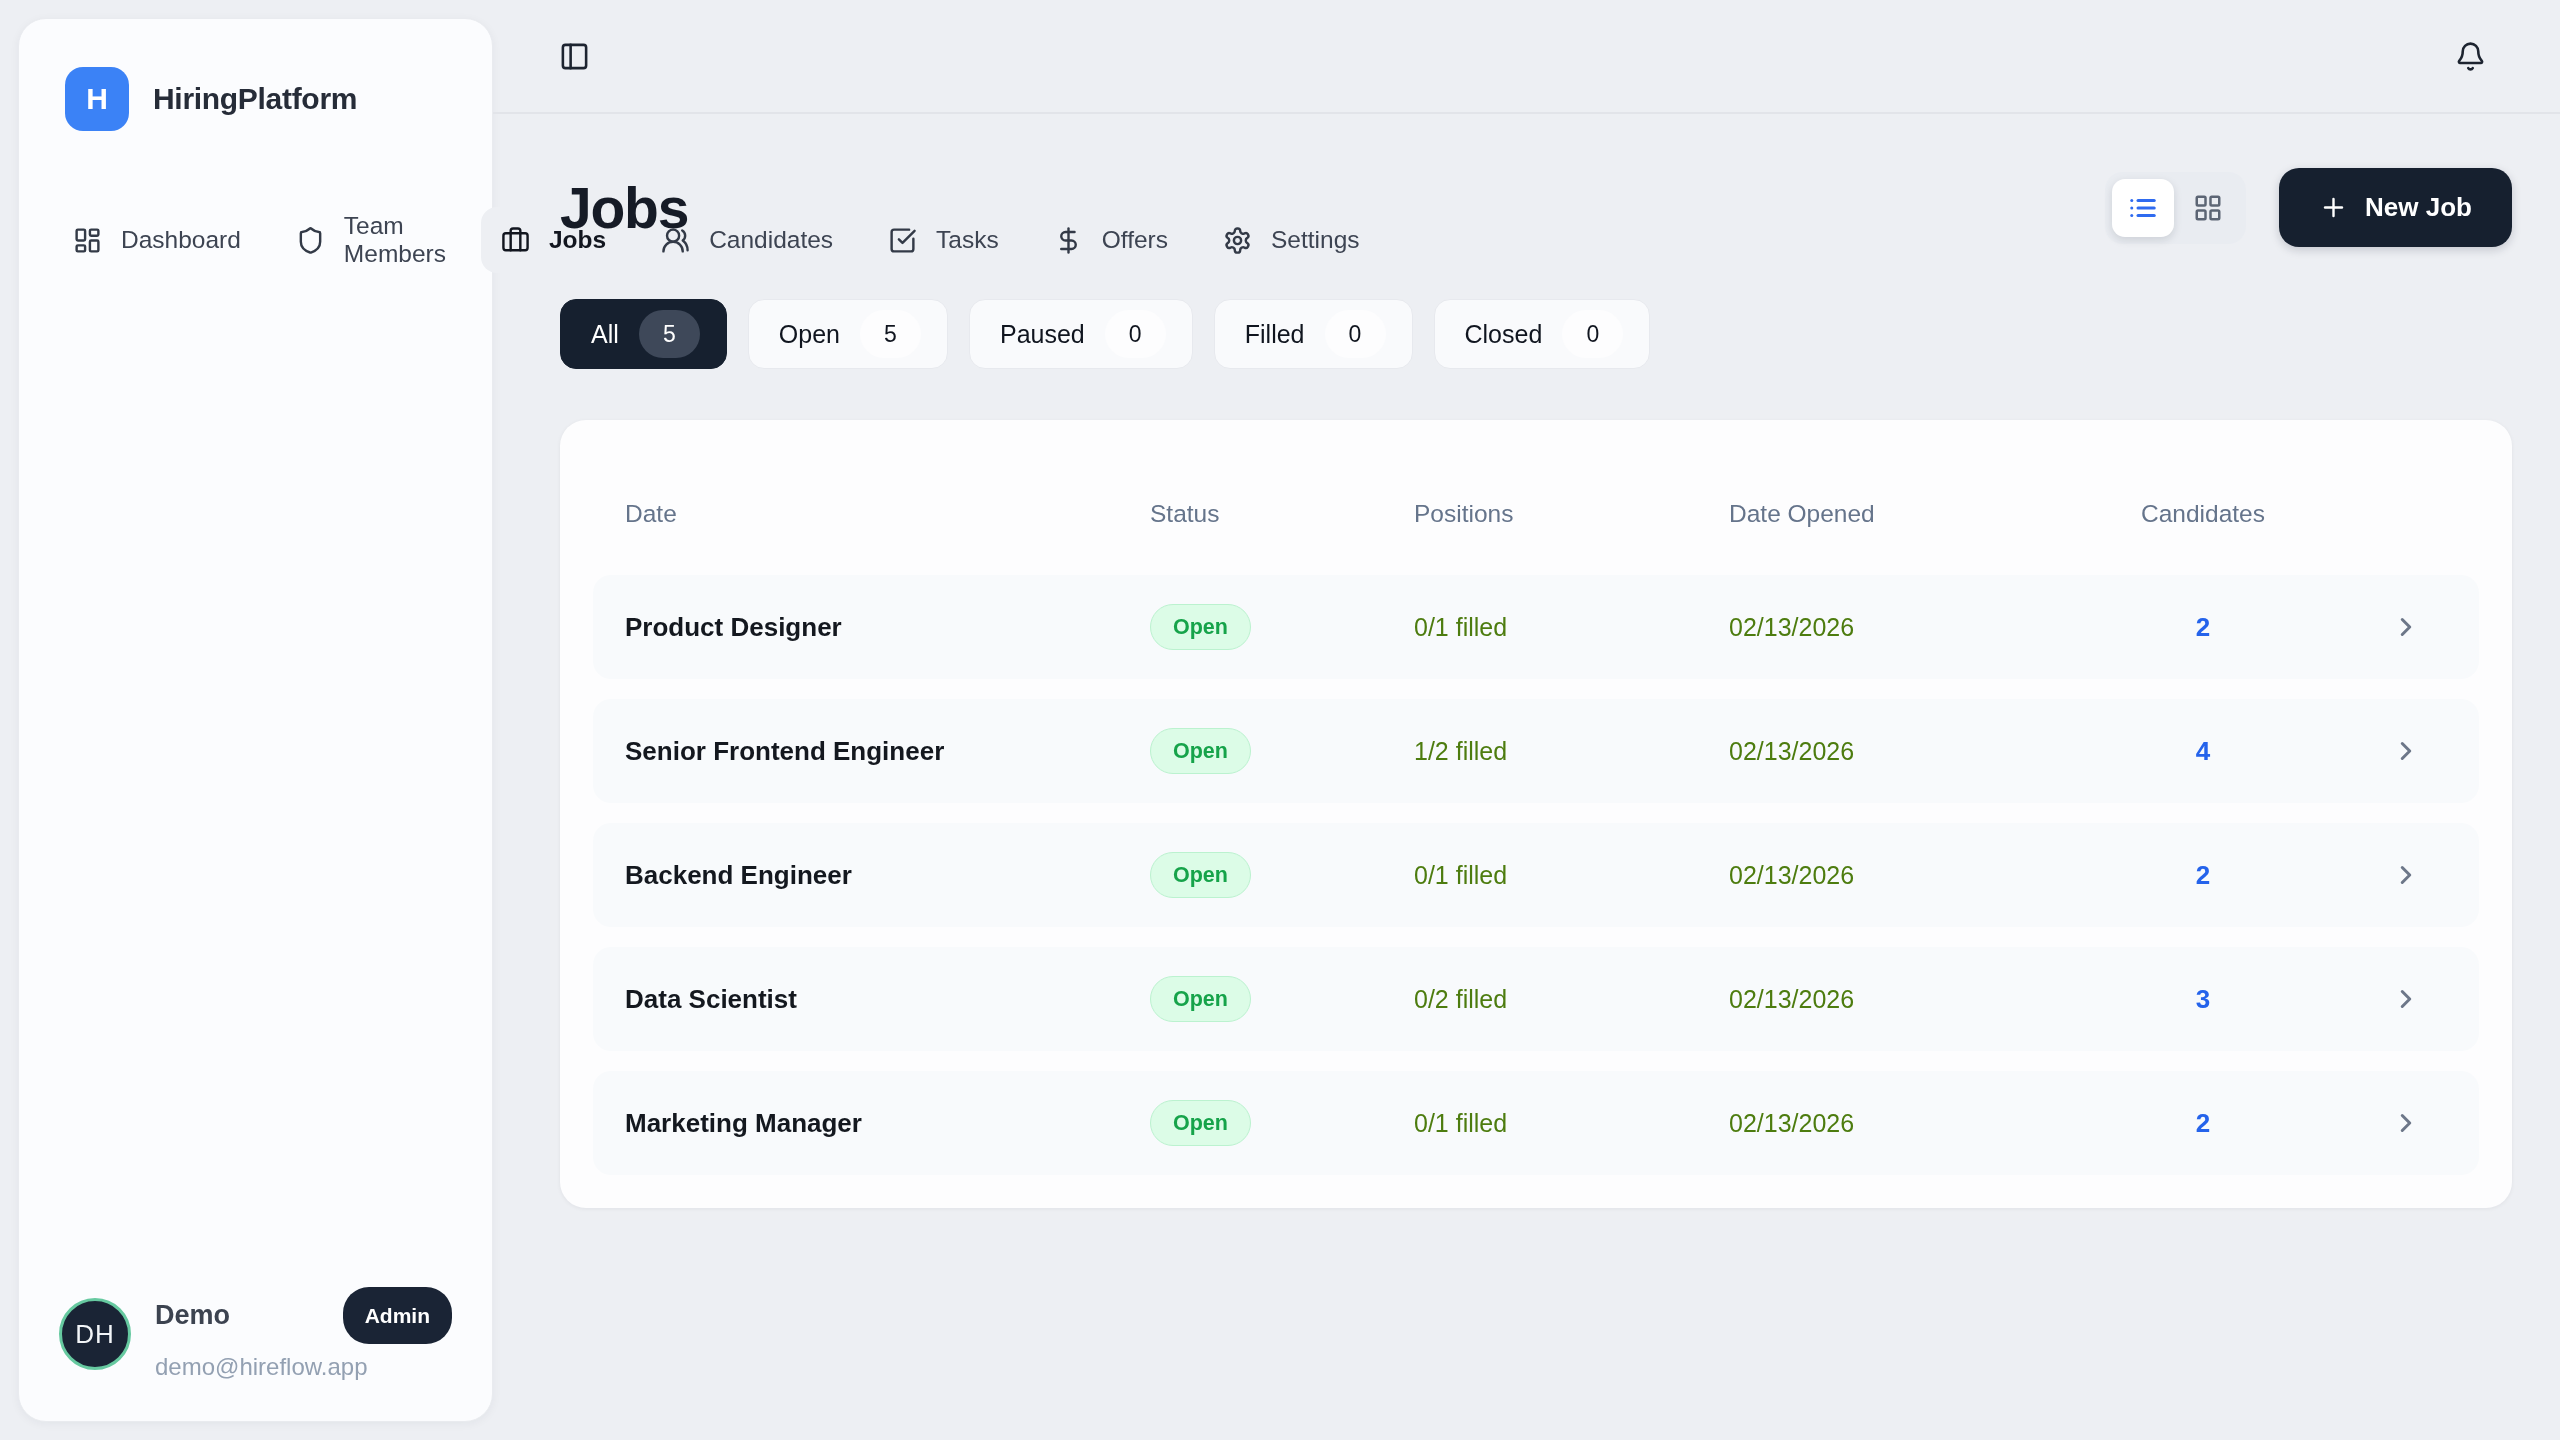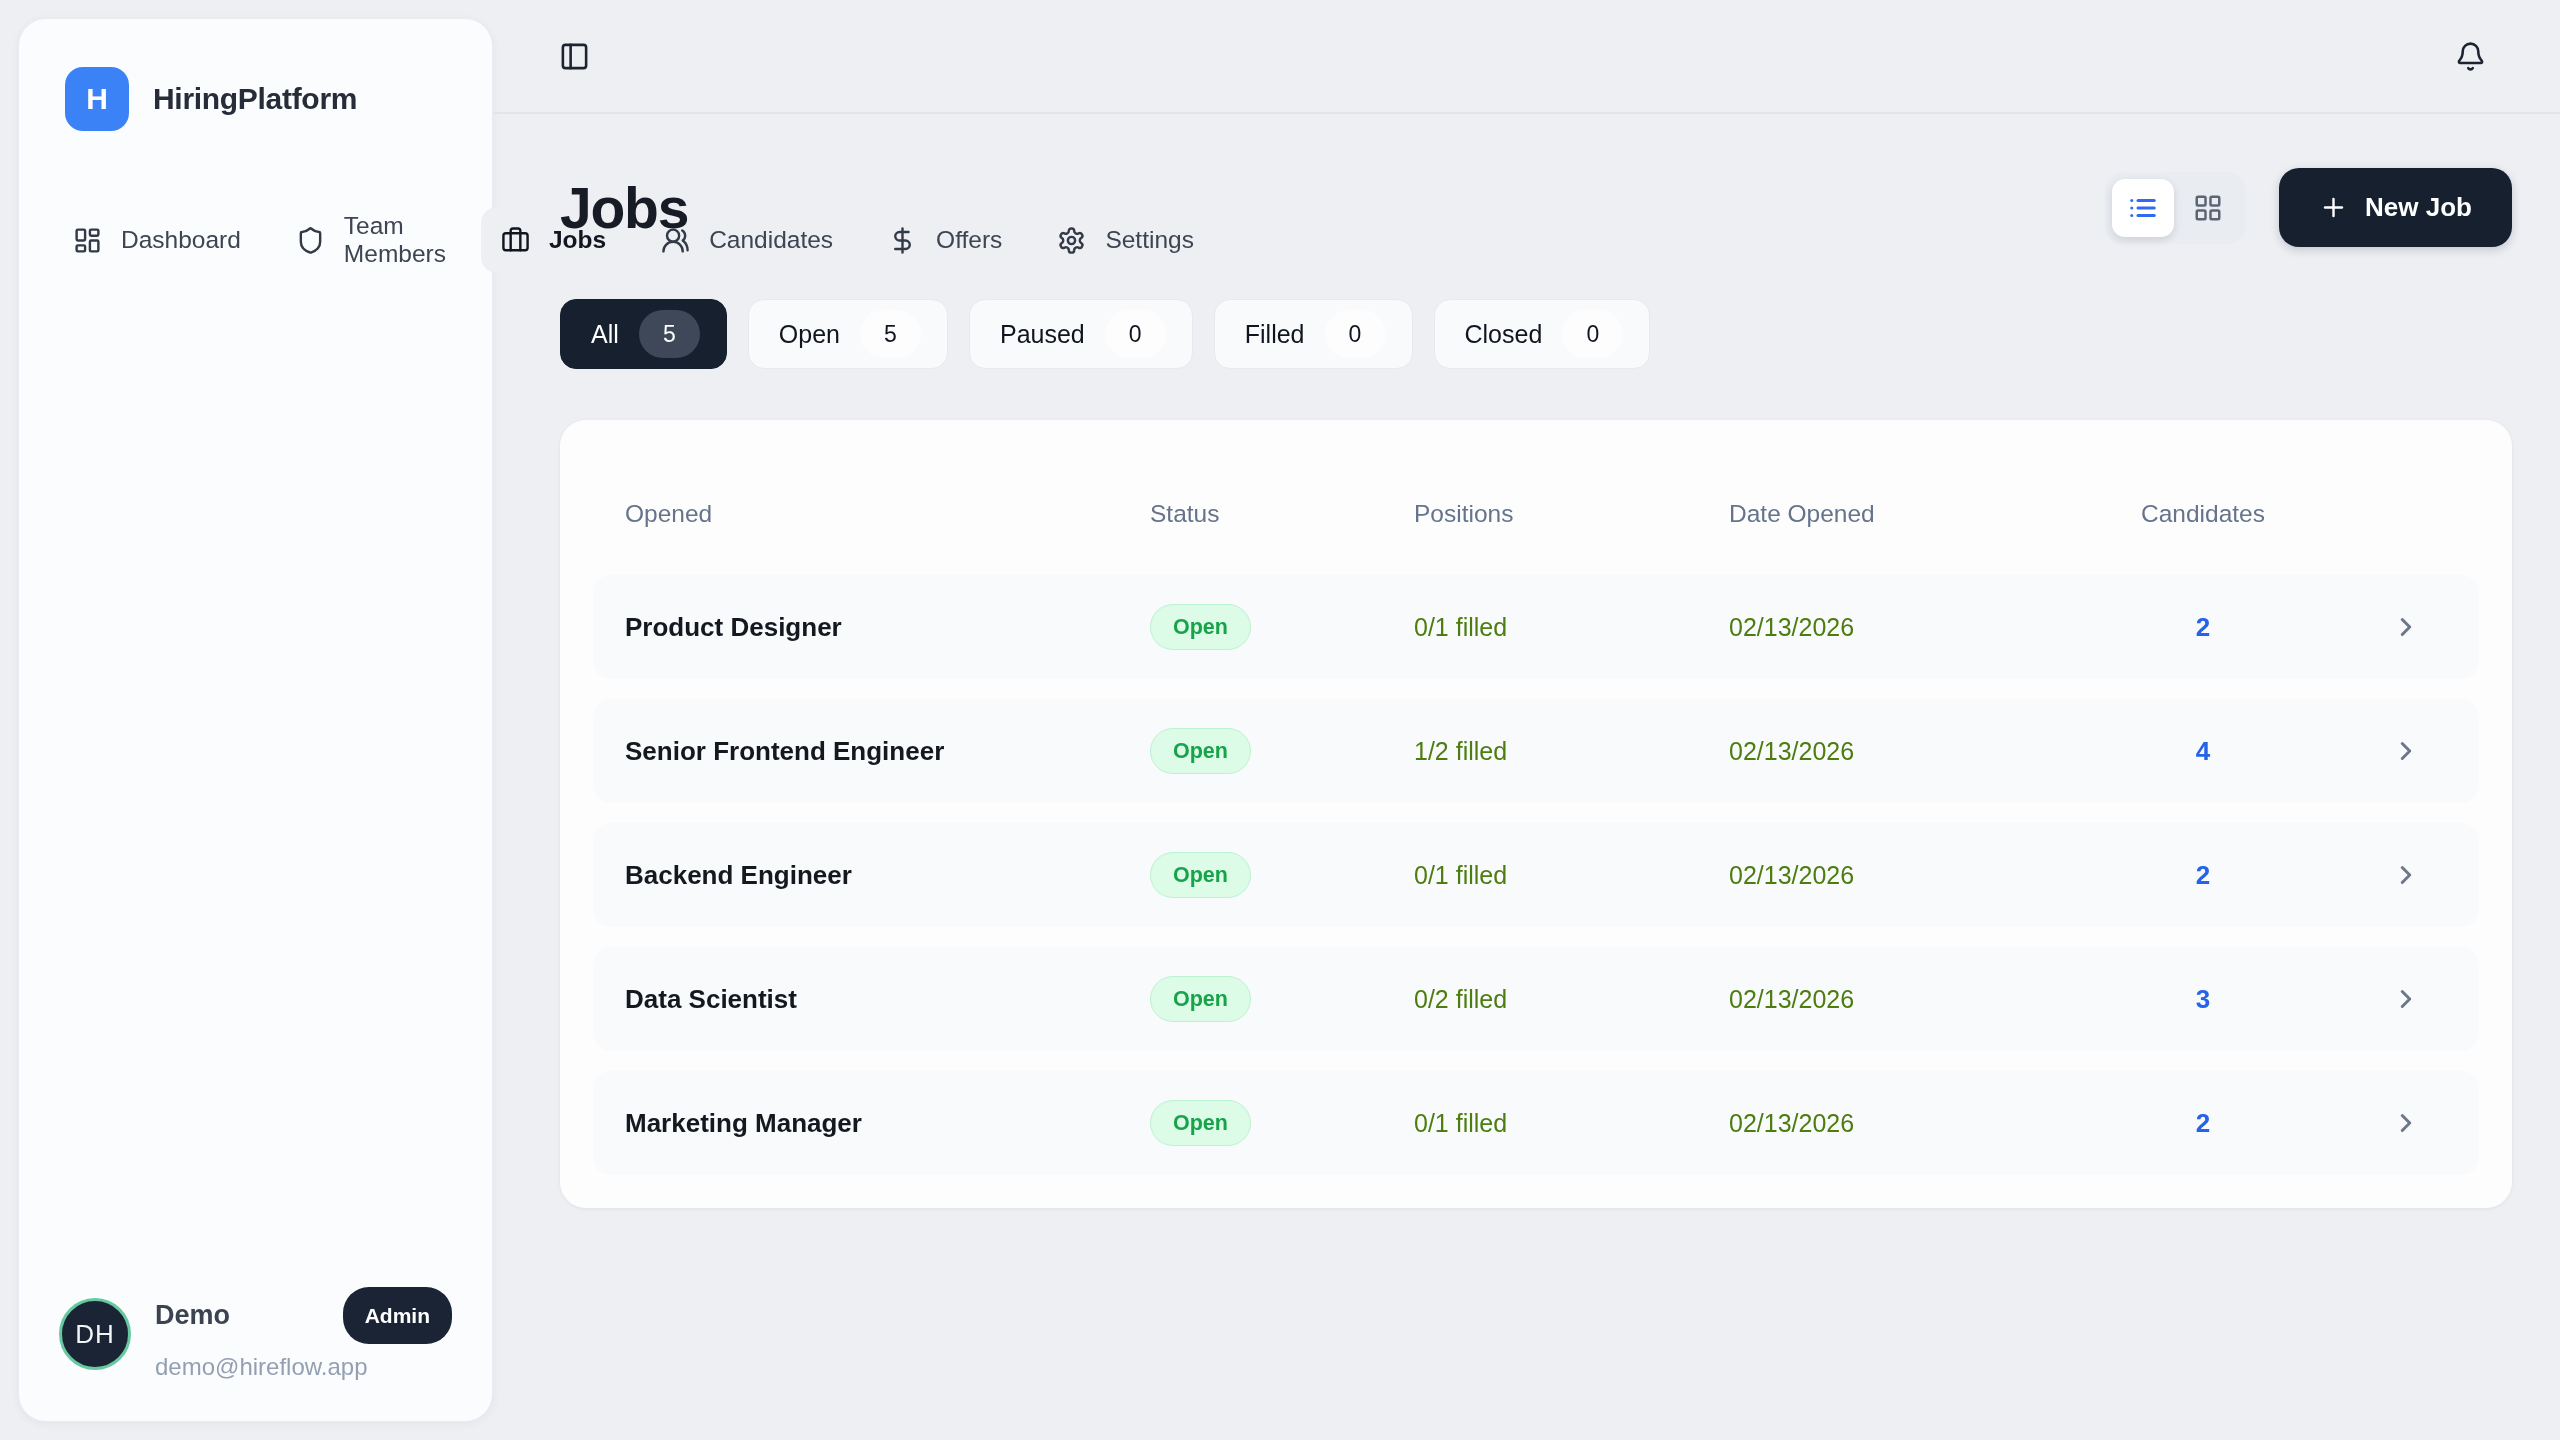--- a/index.html
+++ b/index.html
@@ -184,20 +184,27 @@
           </svg>
         <span>Jobs</span>
       </button>
       <button class="nav-item">
         <svg viewBox="0 0 24 24" fill="none" stroke="currentColor" stroke-width="2" stroke-linecap="round" stroke-linejoin="round">
             <path d="M18 21a8 8 0 0 0-16 0"></path>
             <circle cx="10" cy="8" r="5"></circle>
             <path d="M22 20c0-3.37-2-6.5-4-8a5 5 0 0 0-.45-8.3"></path>
           </svg>
         <span>Candidates</span>
+      </button>
+      <button class="nav-item">
+        <svg viewBox="0 0 24 24" fill="none" stroke="currentColor" stroke-width="2" stroke-linecap="round" stroke-linejoin="round">
+            <path d="M21 10.5V19a2 2 0 0 1-2 2H5a2 2 0 0 1-2-2V5a2 2 0 0 1 2-2h12.5"></path>
+            <path d="m9 11 3 3L22 4"></path>
+          </svg>
+        <span>Tasks</span>
       </button>
       <button class="nav-item">
         <svg viewBox="0 0 24 24" fill="none" stroke="currentColor" stroke-width="2" stroke-linecap="round" stroke-linejoin="round">
             <line x1="12" x2="12" y1="2" y2="22"></line>
             <path d="M17 5H9.5a3.5 3.5 0 0 0 0 7h5a3.5 3.5 0 0 1 0 7H6"></path>
           </svg>
         <span>Offers</span>
       </button>
       <button class="nav-item">
         <svg viewBox="0 0 24 24" fill="none" stroke="currentColor" stroke-width="2" stroke-linecap="round" stroke-linejoin="round">
@@ -290,21 +297,21 @@
           <span class="count">0</span>
         </button>
         <button class="filter-pill">
           <span>Closed</span>
           <span class="count">0</span>
         </button>
       </div>
 
       <div class="table-card">
         <div class="thead grid-cols">
-          <div class="c-first">Opened</div>
+          <div class="c-first">Date</div>
           <div>Status</div>
           <div>Positions</div>
           <div>Date Opened</div>
           <div class="c-center">Candidates</div>
           <div></div>
         </div>
 
         <div class="job-row grid-cols">
           <div class="cell-title">Product Designer</div>
           <div><span class="badge-open">Open</span></div>

